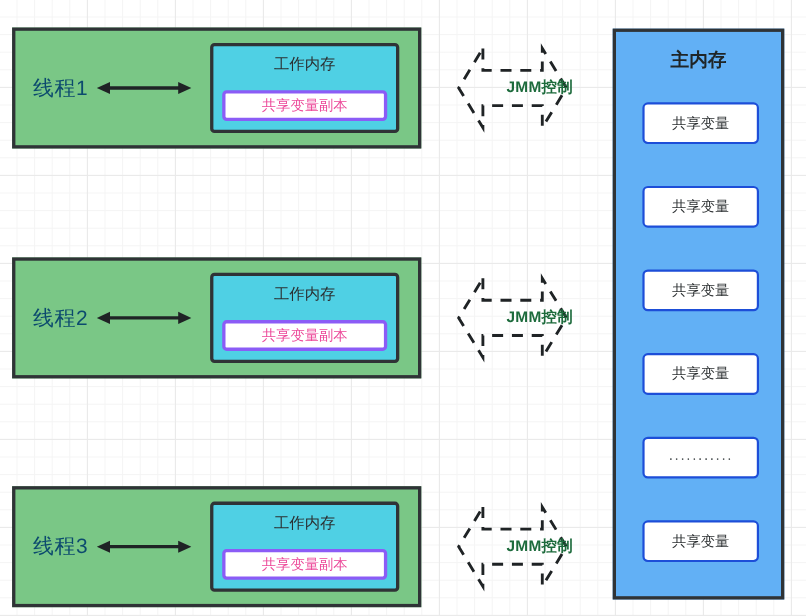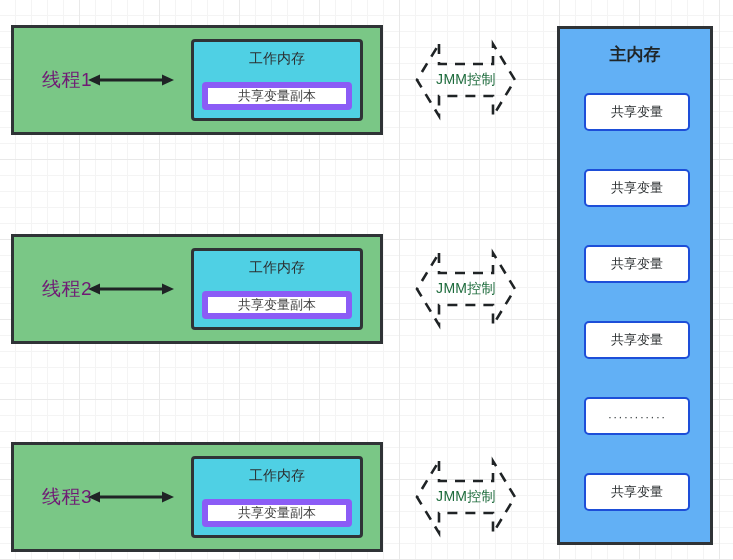--- a/index.html
+++ b/index.html
@@ -30,25 +30,25 @@
     position: absolute;
     left: 11px;
     width: 372px;
     height: 110px;
     background: #7AC786;
     border: 3px solid #2f3336;
     box-sizing: border-box;
   }
   .thread-label {
     position: absolute;
-    left: 28px;
+    left: 16px;
     top: 50%;
     transform: translateY(-50%);
     font-size: 19px;
-    color: #701a75;
+    color: #0c4a6e;
     letter-spacing: 0.5px;
     white-space: nowrap;
   }
   .thread-arrow {
     position: absolute;
     left: 74px;
     top: 50%;
     transform: translateY(-50%);
     width: 86px;
     height: 14px;
@@ -75,49 +75,49 @@
     font-size: 14px;
     color: #2b2f31;
   }
   .wm-inner {
     position: absolute;
     left: 8px;
     right: 8px;
     bottom: 8px;
     height: 28px;
     background: #ffffff;
-    border: 6px solid #8b5cf6;
+    border: 3px solid #8b5cf6;
     border-radius: 4px;
     box-sizing: border-box;
     display: flex;
     align-items: center;
     justify-content: center;
     font-size: 13px;
-    color: #404040;
+    color: #ec4899;
   }
 
   
   .jmm-shape {
     position: absolute;
     width: 110px;
     height: 84px;
   }
   .jmm-shape svg {
     position: absolute;
     inset: 0;
   }
   .jmm-label {
     position: absolute;
     left: 0;
     right: 0;
     top: 50%;
     transform: translateY(-50%);
-    text-align: center;
+    text-align: right;
     font-size: 14px;
-    font-weight: normal;
+    font-weight: bold;
     color: #1d6b3c;
     letter-spacing: 0.3px;
   }
 
   
   .main-memory {
     position: absolute;
     left: 557px;
     top: 26px;
     width: 156px;

